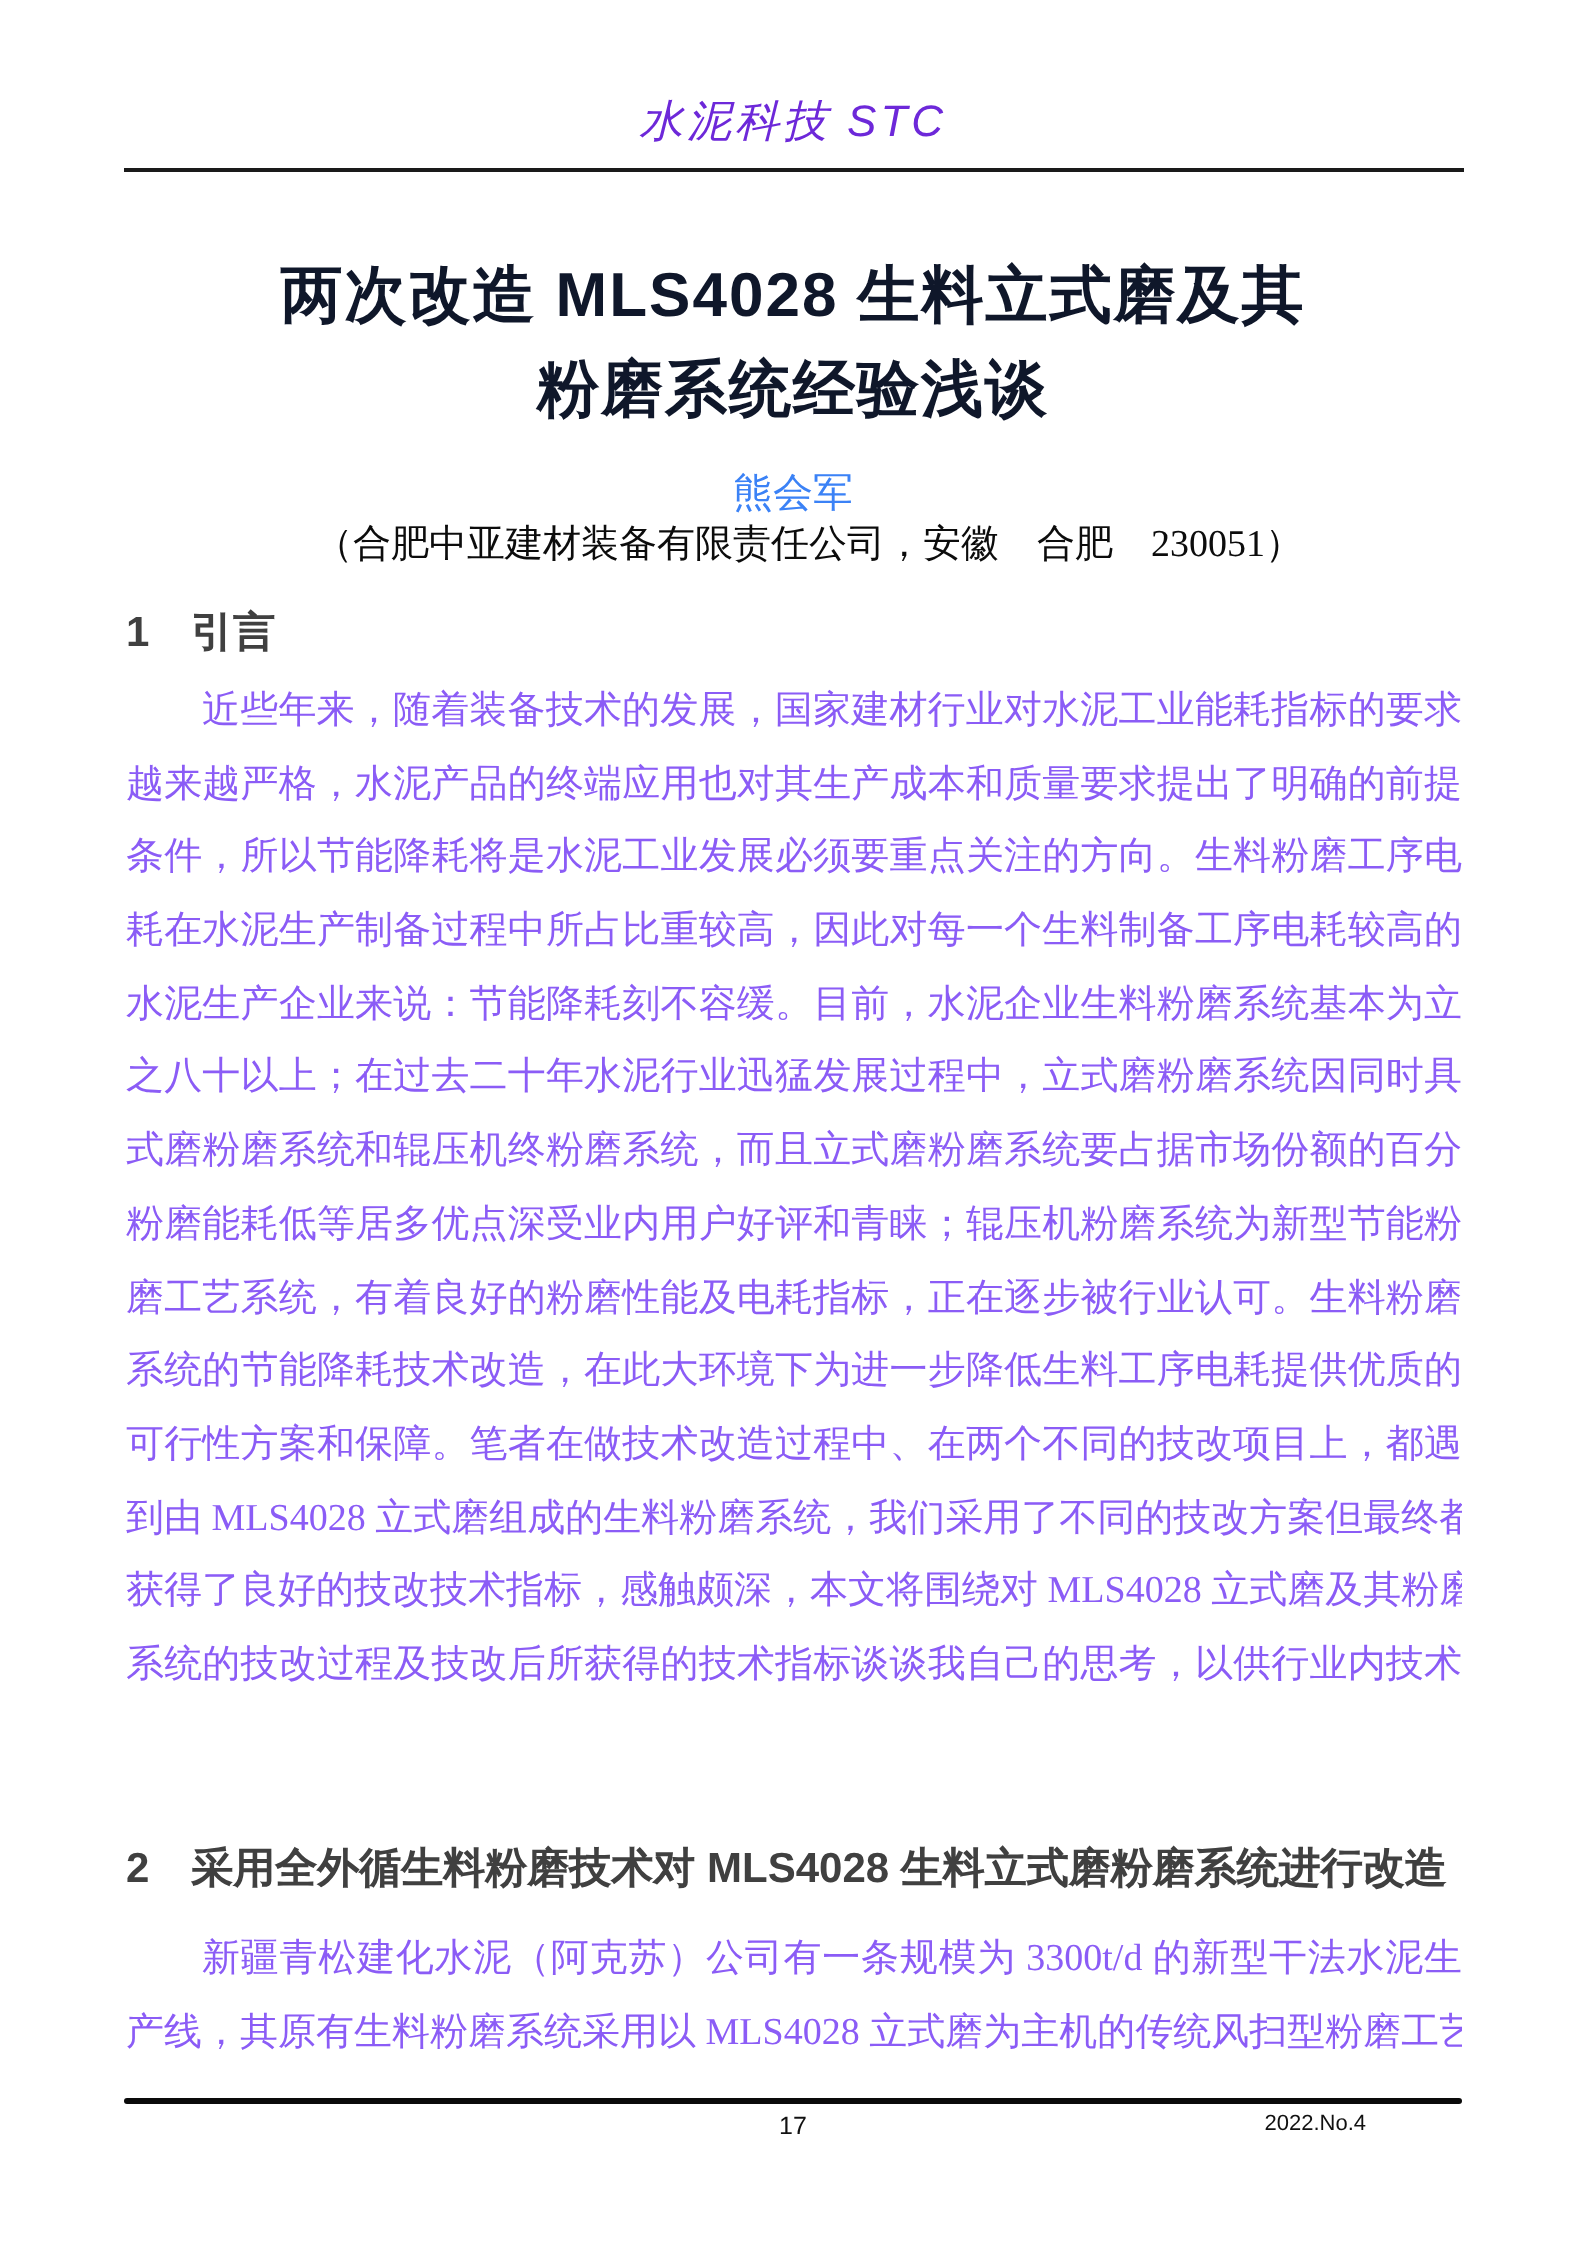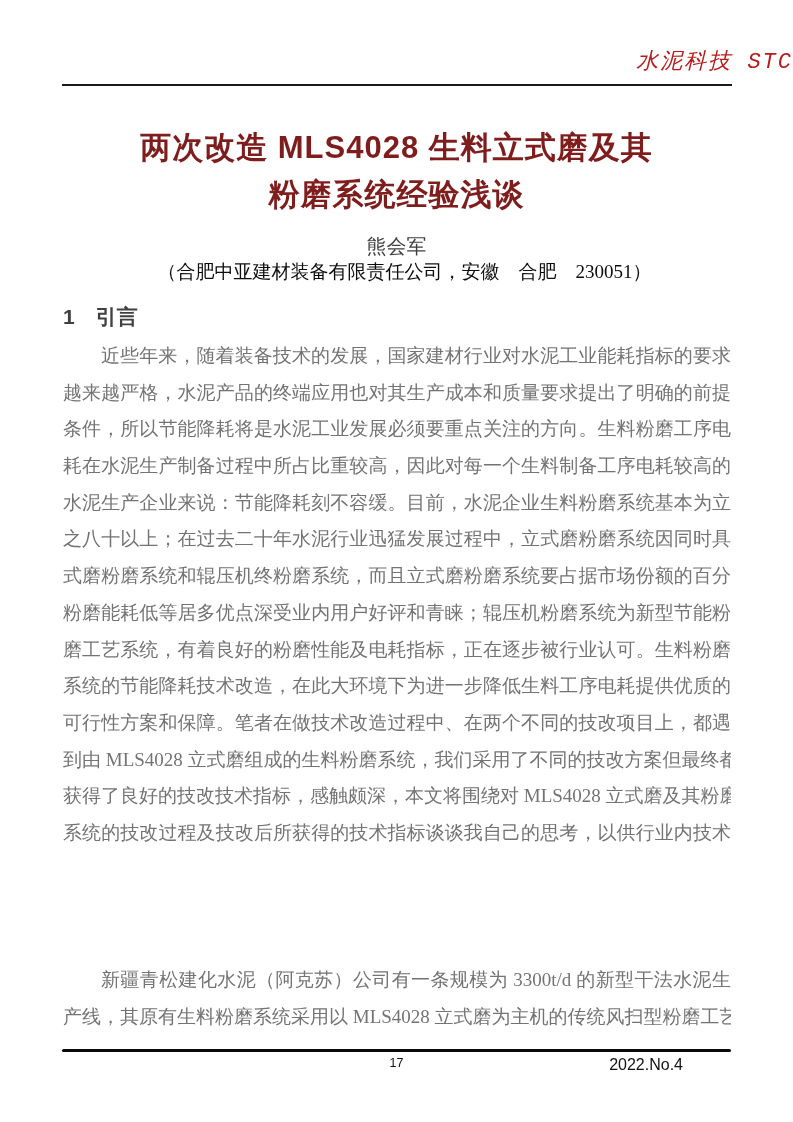--- a/index.html
+++ b/index.html
@@ -10,55 +10,55 @@
     background: #ffffff;
     color: #000000;
     font-family: "Liberation Serif", "DejaVu Serif", serif;
     overflow: hidden;
   }
 
   
   .journal-header {
     position: absolute;
     top: 46px; left: 0; right: 0;
-    text-align: right;
-    font-family: Liberation Mono, monospace;
+    text-align: center;
+    font-family: Liberation Sans, sans-serif;
     font-style: italic;
     font-size: 22px;
     letter-spacing: 2px;
-    color: #b91c1c;
+    color: #6d28d9;
   }
   .header-rule {
     position: absolute;
     top: 84px; left: 62px; right: 61px;
     height: 2px;
     background: #1a1a1a;
   }
 
   
   .article-title {
     position: absolute;
     top: 124px; left: 0; right: 0;
     margin: 0;
     text-align: center;
     font-family: "Liberation Sans", "DejaVu Sans", sans-serif;
     font-weight: bold;
     font-size: 31px;
     line-height: 47px;
     letter-spacing: 1px;
-    color: #7f1d1d;
+    color: #0f172a;
   }
   .article-title .title-line { display: block; }
 
   .author {
     position: absolute;
     top: 233px; left: 0; right: 0;
     text-align: center;
     font-size: 20px;
-    color: #404040;
+    color: #3b82f6;
   }
   .affiliation {
     position: absolute;
     top: 259px; left: 16px; right: 0;
     text-align: center;
     font-size: 19px;
     color: #0c0c0c;
   }
 
   
@@ -75,21 +75,21 @@
   }
   #sec1-heading { top: 302px; }
   #sec2-heading { top: 920px; }
 
   
   .para {
     position: absolute;
     left: 63px;
     width: 668px;
     font-size: 19px;
-    color: #737373;
+    color: #8b5cf6;
   }
   #para1 { top: 338px; }
   #para2 { top: 962px; }
   .para .line {
     height: 36.7px;
     line-height: 36.7px;
     text-align: justify;
     text-align-last: justify;
     white-space: nowrap;
     overflow: hidden;
@@ -110,21 +110,21 @@
     top: 1056px; left: 62px; right: 62px;
     text-align: center;
     font-family: "Liberation Sans", "DejaVu Sans", sans-serif;
     font-size: 12.5px;
     color: #111;
   }
   .footer-issue {
     position: absolute;
     top: 1056px; right: 110px;
     font-family: "Liberation Sans", "DejaVu Sans", sans-serif;
-    font-size: 16px;
+    font-size: 11px;
     color: #111;
     text-align: right;
   }
 </style>
 </head>
 <body>
 
 <div class="page">
 
   <div class="journal-header">水泥科技 STC</div>
@@ -152,20 +152,21 @@
       <div class="line">式磨粉磨系统和辊压机终粉磨系统，而且立式磨粉磨系统要占据市场份额的百分</div>
       <div class="line">粉磨能耗低等居多优点深受业内用户好评和青睐；辊压机粉磨系统为新型节能粉</div>
       <div class="line">磨工艺系统，有着良好的粉磨性能及电耗指标，正在逐步被行业认可。生料粉磨</div>
       <div class="line">系统的节能降耗技术改造，在此大环境下为进一步降低生料工序电耗提供优质的</div>
       <div class="line">可行性方案和保障。笔者在做技术改造过程中、在两个不同的技改项目上，都遇</div>
       <div class="line">到由 MLS4028 立式磨组成的生料粉磨系统，我们采用了不同的技改方案但最终都</div>
       <div class="line">获得了良好的技改技术指标，感触颇深，本文将围绕对 MLS4028 立式磨及其粉磨</div>
       <div class="line">系统的技改过程及技改后所获得的技术指标谈谈我自己的思考，以供行业内技术</div>
     </div>
 
+  <h2 class="section-heading" id="sec2-heading">2　采用全外循生料粉磨技术对 MLS4028 生料立式磨粉磨系统进行改造</h2>
 
   <div class="para" id="para2">
       <div class="line first">新疆青松建化水泥（阿克苏）公司有一条规模为 3300t/d 的新型干法水泥生</div>
       <div class="line">产线，其原有生料粉磨系统采用以 MLS4028 立式磨为主机的传统风扫型粉磨工艺，</div>
     </div>
 
   <div class="footer-rule"></div>
 
   <div class="footer-page-number">17</div>
 

